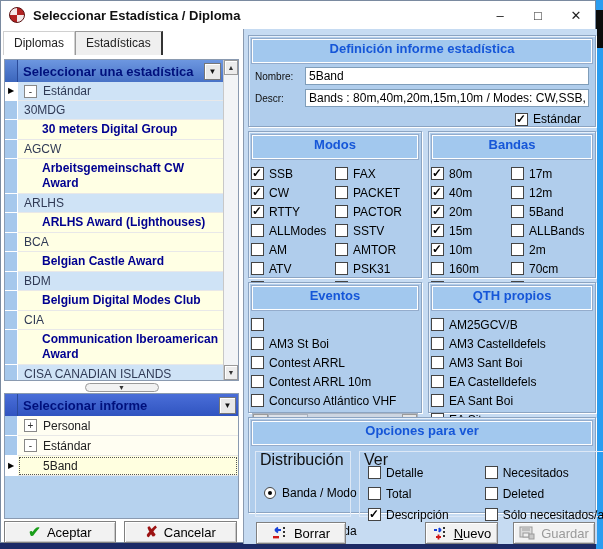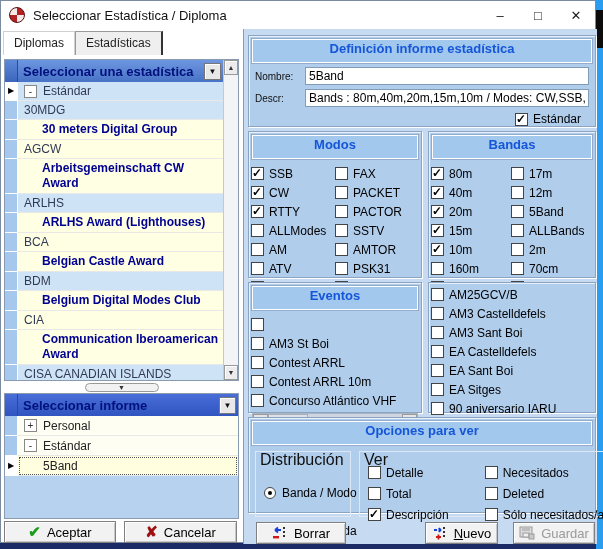--- a/index.html
+++ b/index.html
@@ -4,21 +4,21 @@
 <style>
   * { margin:0; padding:0; box-sizing:border-box; }
   html,body { width:603px; height:549px; }
   body { font-family:"Liberation Sans", sans-serif; font-size:12px; color:#000; background:#fff; position:relative; overflow:hidden; }
 
   .dialog { position:absolute; left:0; top:0; width:596px; height:543px; background:#fff; border:1px solid #7a8aa0; }
 
   
   .titlebar { position:absolute; left:0; top:0; right:0; height:28px; background:#fff; display:flex; align-items:center; padding-left:8px; }
   .app-icon { width:16px; height:16px; border-radius:50%; background:conic-gradient(#b22222 0 25%, #f3e9e9 0 50%, #b22222 0 75%, #f3e9e9 0 100%); border:1px solid #5a1010; margin-right:8px; }
-  .title-text { font-size:13px; color:#111; }
+  .title-text { font-size:13px; color:#111;font-weight:bold; }
   .win-btns { margin-left:auto; display:flex; height:100%; }
   .win-btn { width:38px; height:100%; display:flex; align-items:center; justify-content:center; font-size:13px; color:#222; cursor:default; }
 
   
   .tabs { position:absolute; left:2px; top:30px; display:flex; height:24px; }
   .tab { padding:4px 10px 3px; font-size:12px; color:#222; background:#fff; border:1px solid #d0d0d0; border-bottom:none; }
   .tab.active { background:#efefef; border-color:#9a9a9a; border-right:2px solid #333; }
 
   
   .grid { position:absolute; background:#fff; border:1px solid #8a9ab0; box-shadow:inset 1px 1px 0 #6a7a90; display:flex; flex-direction:column; overflow:hidden; }
@@ -487,20 +487,21 @@
       </div>
       <div class="hscroll" style="margin-top:3px">
         <span class="hs-btn">‹</span>
         <span class="hs-thumb" style="width:40px"></span>
         <span class="hs-track"></span>
         <span class="hs-btn">›</span>
       </div>
     </div>
 
     <div class="group g-qth">
+      <div class="group-hdr">QTH propios</div>
       <div class="chk-cols" style="flex-direction:column; display:flex;">
         <div class="chk-col">
             <div class="chk-row">
               <span class="chk"></span>
               <span class="chk-lbl">AM25GCV/B</span>
             </div>
             <div class="chk-row">
               <span class="chk"></span>
               <span class="chk-lbl">AM3 Castelldefels</span>
             </div>

